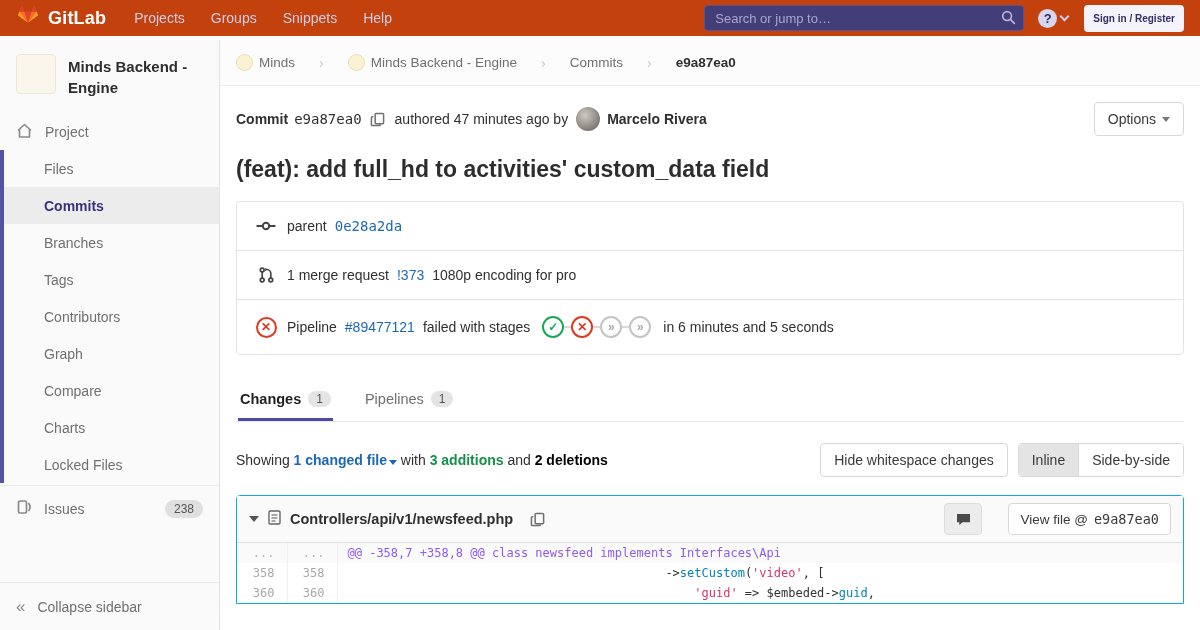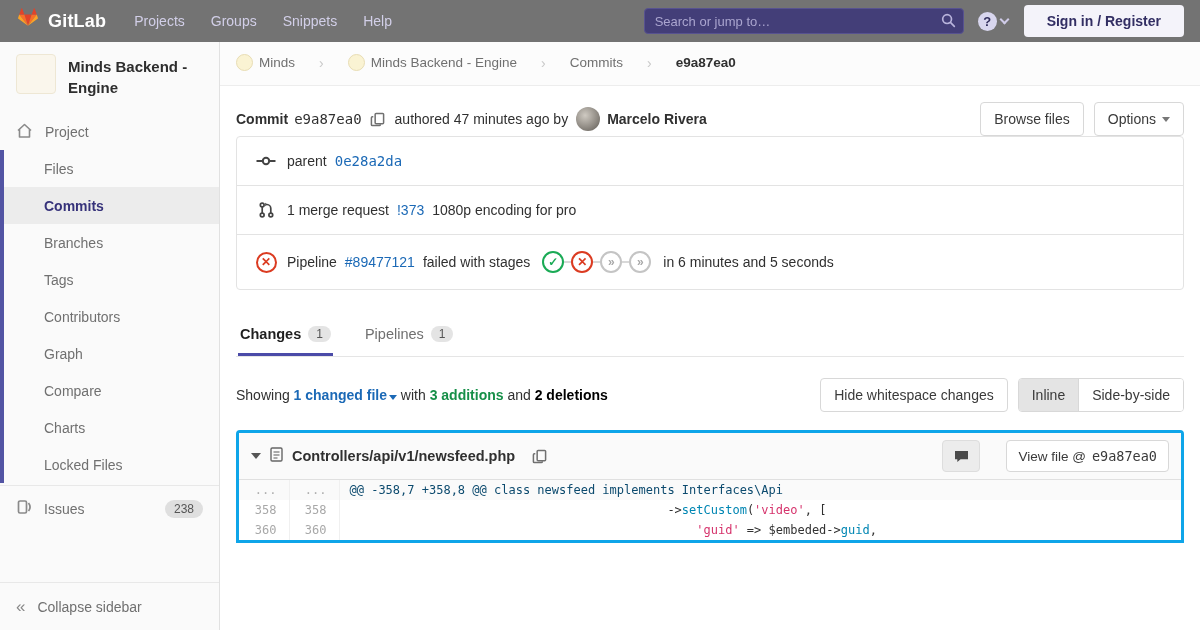--- a/index.html
+++ b/index.html
@@ -1,39 +1,39 @@
 <!DOCTYPE html>
 <html><head>
 <meta charset="utf-8">
 <style>
   * { box-sizing: border-box; margin: 0; padding: 0; }
   html,body { width:1200px; height:630px; overflow:hidden; background:#fff;
     font-family:"Liberation Sans", sans-serif; color:#2e2e2e; }
 
   
-  .navbar { position:absolute; top:0; left:0; width:1200px; height:42px;
-    background:#737373; display:flex; align-items:center; padding:0 16px; z-index:10; }
+  .navbar { position:absolute; top:0; left:0; width:1200px; height:36px;
+    background:#c2410c; display:flex; align-items:center; padding:0 16px; z-index:10; }
   .brand { display:flex; align-items:center; gap:8px; margin-right:28px; cursor:pointer; }
   .brand-name { color:#fff; font-size:18px; font-weight:bold; letter-spacing:.2px; }
   .nav-links { display:flex; gap:26px; }
   .nav-link { color:#d2cfe8; font-size:14px; cursor:pointer; }
   .nav-spacer { flex:1; }
   .searchbox { position:relative; width:320px; height:26px; margin-right:14px; }
   .searchbox input { width:100%; height:100%; background:#433e78; border:1px solid #575290;
     border-radius:4px; color:#e8e6f6; font-size:13px; padding:0 30px 0 10px;
     font-family:"Liberation Sans",sans-serif; }
   .searchbox input::placeholder { color:#aaa5cf; }
   .search-ico { position:absolute; right:8px; top:5px; }
   .help-wrap { display:flex; align-items:center; gap:4px; margin-right:16px; cursor:pointer; }
   .help-circle { width:19px; height:19px; border-radius:50%; background:#d8d6ee; color:#312e5c;
     font-size:13px; font-weight:bold; display:flex; align-items:center; justify-content:center; }
   .chev { width:7px; height:7px; border-right:2px solid #cfcbe8; border-bottom:2px solid #cfcbe8;
     transform:rotate(45deg); margin-top:-3px; }
-  .signin-btn { background:#f4f3fa; color:#322e63; font-weight:bold; font-size:14px;
-    border:none; border-radius:4px; padding:8px 23px; cursor:pointer;
+  .signin-btn { background:#f4f3fa; color:#322e63; font-weight:bold; font-size:10px;
+    border:none; border-radius:4px; padding:8px 9px; cursor:pointer;
     font-family:"Liberation Sans",sans-serif; }
 
   
   .sidebar { position:absolute; top:40px; left:0; width:220px; height:590px;
     background:#fafafa; border-right:1px solid #e1e1e1; }
   .proj-head { display:flex; align-items:flex-start; gap:12px; padding:14px 16px 16px; cursor:pointer; }
   .proj-avatar { width:40px; height:40px; border-radius:4px; background:#faf6ec;
     border:1px solid #eee7d4; display:flex; align-items:center; justify-content:center; flex:0 0 40px; }
   .proj-name { font-size:15px; font-weight:bold; color:#2e2e2e; line-height:1.4; padding-top:2px; }
   .side-item { display:flex; align-items:center; gap:12px; height:36px; padding:0 16px;
@@ -110,41 +110,41 @@
   .stats-text b.green { color:#168f48; }
   .stats-text b.red { color:#000000; }
   .blue-caret { display:inline-block; width:0; height:0; border-left:4px solid transparent;
     border-right:4px solid transparent; border-top:5px solid #1b69b6; margin-left:2px; }
   .stats-actions { margin-left:auto; display:flex; gap:10px; }
   .btn-group { display:flex; border:1px solid #d8d8d8; border-radius:4px; overflow:hidden; }
   .btn-group .seg { padding:8px 13px; font-size:14px; color:#3a3a3a; cursor:pointer; background:#fff; }
   .btn-group .seg.active { background:#e4e4e4; }
   .btn-group .seg + .seg { border-left:1px solid #d8d8d8; }
 
-  .diff-box { border:3px solid #0ea5e9; border-radius:4px 4px 0 0; margin-bottom:0; }
+  .diff-box { border:1px solid #0ea5e9; border-radius:4px 4px 0 0; margin-bottom:0; }
   .diff-head { display:flex; align-items:center; gap:9px; background:#fafafa;
     border-bottom:1px solid #e0e0e0; padding:7px 12px; }
   .tri-down { width:0; height:0; border-left:5px solid transparent; border-right:5px solid transparent;
     border-top:6px solid #555; cursor:pointer; }
   .file-path { font-weight:bold; font-size:14.5px; color:#303030; cursor:pointer; }
   .diff-head-actions { margin-left:auto; display:flex; gap:26px;align-items:center; }
   .comment-btn { background:#ececec; border:1px solid #ddd; border-radius:4px; width:38px;
     height:32px; display:flex; align-items:center; justify-content:center; cursor:pointer; }
   .view-file-btn { font-size:13.5px; padding:7px 11px; }
 
   table.diff { width:100%; border-collapse:collapse;
     font-family:"DejaVu Sans Mono","Liberation Mono",monospace; font-size:12px; }
   table.diff td { height:20px; line-height:20px; white-space:pre; }
   td.lno { width:50px; min-width:50px; text-align:right; padding-right:12px; color:#a8a8a8;
     border-right:1px solid #f0f0f0; cursor:pointer; user-select:none; }
   td.code { padding-left:10px; color:#303030; }
   tr.hunk td { background:#fafafa; color:#999; }
   tr.hunk td.lno { color:#b0b0b0; }
   .sg-p { color:#303030; } .sg-s { color:#d6336c; } .sg-m { color:#0086b3; }
-  .sg-v { color:#333; } .sg-meta { color:#0c4a6e;margin-top:40px; }
+  .sg-v { color:#333; } .sg-meta { color:#8b5cf6;margin-top:40px; }
 
   
   .bulb { position:relative; width:14px; height:18px; }
   .bulb .glass { width:13px; height:13px; border-radius:50%; background:#f4c940;
     box-shadow:inset -2px -2px 0 #e0a92a; }
   .bulb .base { width:5px; height:4px; background:#8a8a8a; margin:0 auto; border-radius:1px; }
   .bulb.tiny { transform:scale(.62); transform-origin:center; }
 </style>
 </head>
 <body>
@@ -269,28 +269,28 @@
       <span class="copy-btn">
         <svg width="15" height="15" viewBox="0 0 16 16">
           <rect x="5.5" y="1.5" width="9" height="11" rx="1" fill="none" stroke="#707070" stroke-width="1.6"></rect>
           <path d="M3.5 5 H2.5 a1 1 0 0 0 -1 1 v7.5 a1 1 0 0 0 1 1 H10 a1 1 0 0 0 1-1 V13" fill="none" stroke="#707070" stroke-width="1.6"></path>
         </svg>
       </span>
       <span>authored 47 minutes ago by</span>
       <span class="author-avatar"></span>
       <span class="author-name">Marcelo Rivera</span>
       <span class="commit-actions">
-        <button class="btn">Browse files</button>
         <button class="btn">
           <span>Options</span>
           <span class="caret-down"></span>
         </button>
       </span>
     </div>
 
+    <h1 class="commit-title">(feat): add full_hd to activities' custom_data field</h1>
 
     <div class="info-box">
       <div class="info-row">
         <span class="info-ico">
           <svg width="20" height="14" viewBox="0 0 20 14">
             <circle cx="10" cy="7" r="3.2" fill="none" stroke="#444" stroke-width="2"></circle>
             <line x1="0.5" y1="7" x2="6" y2="7" stroke="#444" stroke-width="2"></line>
             <line x1="14" y1="7" x2="19.5" y2="7" stroke="#444" stroke-width="2"></line>
           </svg>
         </span>

